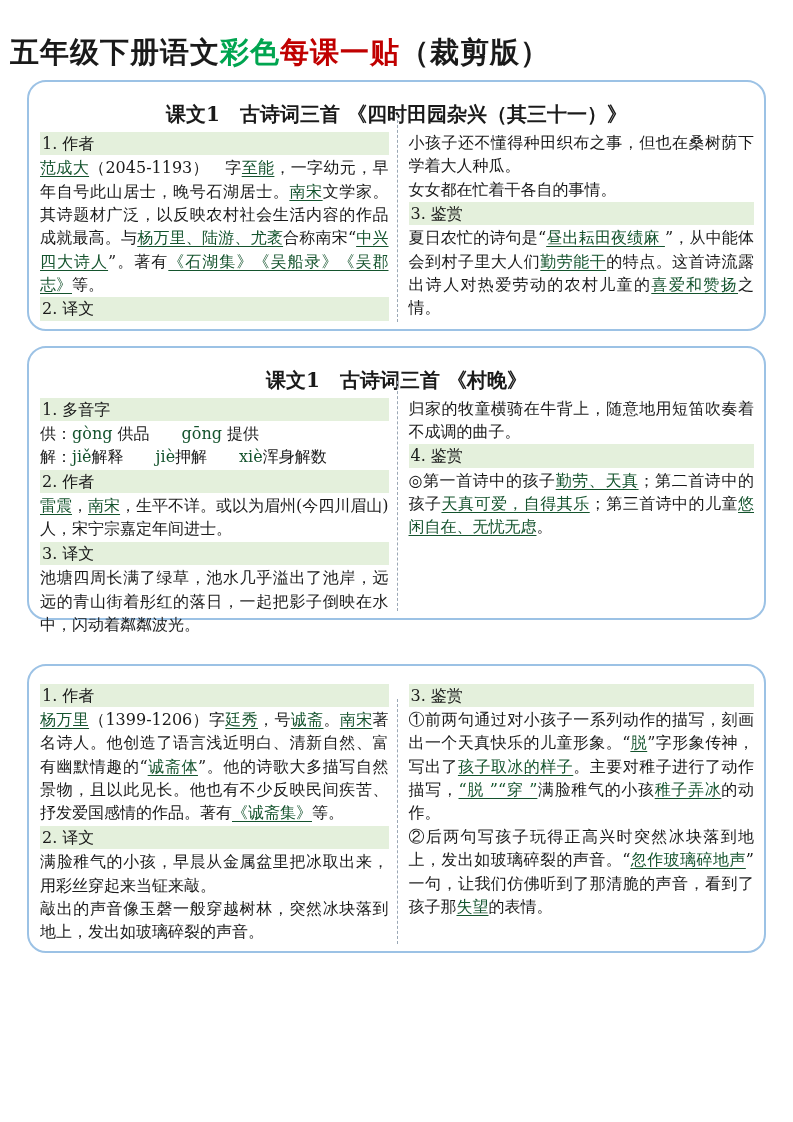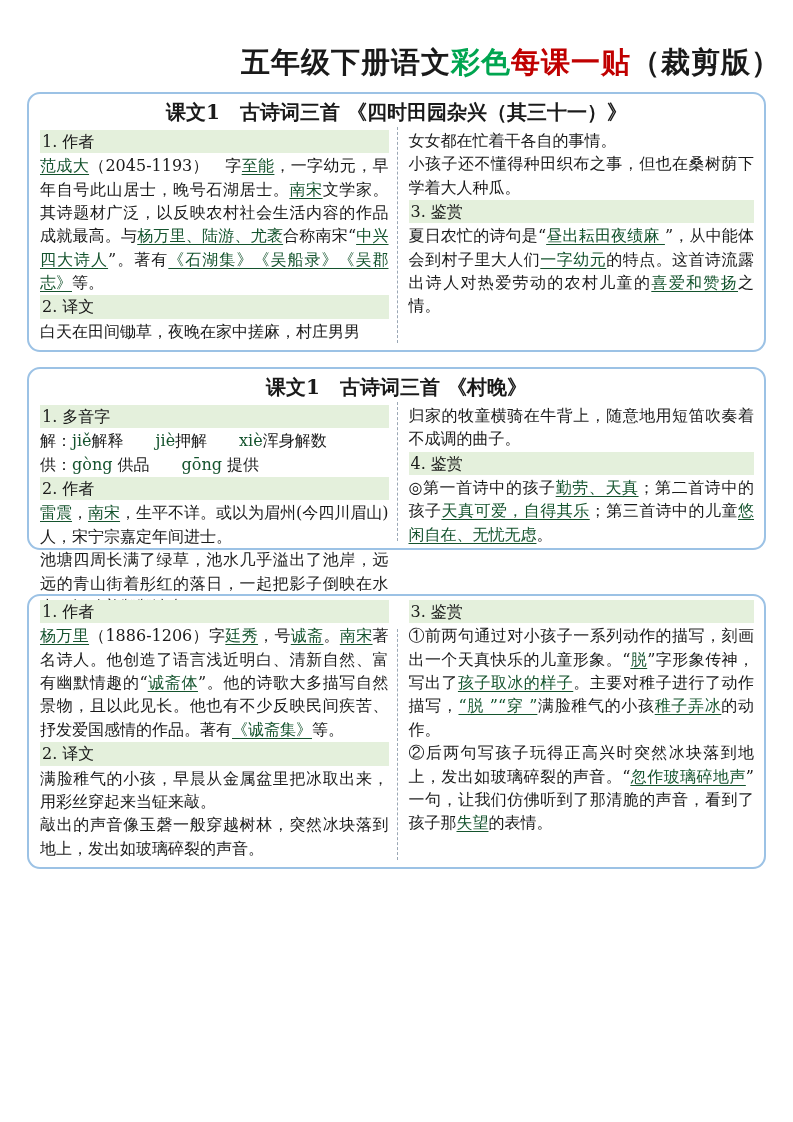--- a/index.html
+++ b/index.html
@@ -4,39 +4,39 @@
 <style>
   html,body{margin:0;padding:0;background:#ffffff;}
   body{
     width:793px;height:1122px;
     font-family:"DejaVu Serif", serif;
     color:#1a1a1a;
     overflow:hidden;
     position:relative;
   }
   .page-title{
-    margin:12px;
+    margin:2px;
     padding-top:33px;
-    text-align:right;
+    text-align:left;
     font-size:29px;
     font-weight:bold;
     letter-spacing:1px;
     line-height:1.2;
     padding-left:8px;
   }
   .card{
     position:relative;
     margin:10px 27px 15px;
     border:2px solid #9CC2E5;
-    border-radius:13px;
-    padding:3px 8px 7px;
+    border-radius:19px;
+    padding:17px 8px 7px;
     box-sizing:border-box;
     background:transparent;
   }
-  .card.fixed-height{ height:183px; }
+  .card.fixed-height{ height:274px; }
   .card-title{
     text-align:center;
     font-size:20px;
     font-weight:bold;
     line-height:1.35;
     padding:2px 0 3px;
   }
   .card-body{
     display:flex;
     align-items:flex-start;
@@ -78,57 +78,57 @@
 <h1 class="page-title"><span>五年级下册语文</span><span class="t-green">彩色</span><span class="t-red">每课一贴</span><span>（裁剪版）</span></h1>
 
 <section class="card">
   <div class="card-title">课文1　古诗词三首 《四时田园杂兴（其三十一）》</div>
   <div class="divider"></div>
   <div class="card-body">
     <div class="col left">
         <div class="sec-header">1. 作者</div>
         <div class="para"><span class="red ul">范成大</span><span>（2045-1193）　字</span><span class="red ul">至能</span><span>，一字幼元，早年自号此山居士，晚号石湖居士。</span><span class="red ul">南宋</span><span>文学家。其诗题材广泛，以反映农村社会生活内容的作品成就最高。与</span><span class="red ul">杨万里、陆游、尤袤</span><span>合称南宋“</span><span class="red ul">中兴四大诗人</span><span>”。著有</span><span class="red ul">《石湖集》《吴船录》《吴郡志》</span><span>等。</span></div>
         <div class="sec-header">2. 译文</div>
-        <div class="para"><span>白天在田间锄草，夜晚在家中搓麻，村庄男男</span></div>
       </div>
     <div class="col right">
+        <div class="para"><span>小孩子还不懂得种田织布之事，但也在桑树荫下学着大人种瓜。</span></div>
         <div class="para"><span>女女都在忙着干各自的事情。</span></div>
-        <div class="para"><span>小孩子还不懂得种田织布之事，但也在桑树荫下学着大人种瓜。</span></div>
         <div class="sec-header">3. 鉴赏</div>
-        <div class="para"><span>夏日农忙的诗句是“</span><span class="red ul">昼出耘田夜绩麻 </span><span>”，从中能体会到村子里大人们</span><span class="red ul">一字幼元</span><span>的特点。这首诗流露出诗人对热爱劳动的农村儿童的</span><span class="red ul">喜爱和赞扬</span><span>之情。</span></div>
+        <div class="para"><span>夏日农忙的诗句是“</span><span class="red ul">昼出耘田夜绩麻 </span><span>”，从中能体会到村子里大人们</span><span class="red ul">勤劳能干</span><span>的特点。这首诗流露出诗人对热爱劳动的农村儿童的</span><span class="red ul">喜爱和赞扬</span><span>之情。</span></div>
       </div>
   </div>
 </section>
 
 <section class="card fixed-height" style="margin-bottom:44px;">
   <div class="card-title">课文1　古诗词三首 《村晚》</div>
   <div class="divider"></div>
   <div class="card-body">
     <div class="col left">
         <div class="sec-header">1. 多音字</div>
+        <div class="para"><span>供：</span><span class="red">gòng</span><span> 供品　　</span><span class="red">gōng</span><span> 提供</span></div>
         <div class="para"><span>解：</span><span class="red">jiě</span><span>解释　　</span><span class="red">jiè</span><span>押解　　</span><span class="red">xiè</span><span>浑身解数</span></div>
-        <div class="para"><span>供：</span><span class="red">gòng</span><span> 供品　　</span><span class="red">gōng</span><span> 提供</span></div>
         <div class="sec-header">2. 作者</div>
         <div class="para"><span class="red ul">雷震</span><span>，</span><span class="red ul">南宋</span><span>，生平不详。或以为眉州(今四川眉山)人，宋宁宗嘉定年间进士。</span></div>
+        <div class="sec-header">3. 译文</div>
         <div class="para"><span>池塘四周长满了绿草，池水几乎溢出了池岸，远远的青山街着彤红的落日，一起把影子倒映在水中，闪动着粼粼波光。</span></div>
       </div>
     <div class="col right">
         <div class="para"><span>归家的牧童横骑在牛背上，随意地用短笛吹奏着不成调的曲子。</span></div>
         <div class="sec-header">4. 鉴赏</div>
         <div class="para"><span>◎第一首诗中的孩子</span><span class="red ul">勤劳、天真</span><span>；第二首诗中的孩子</span><span class="red ul">天真可爱，自得其乐</span><span>；第三首诗中的儿童</span><span class="red ul">悠闲自在、无忧无虑</span><span>。</span></div>
       </div>
   </div>
 </section>
 
 <section class="card">
   <div class="divider"></div>
   <div class="card-body">
     <div class="col left">
         <div class="sec-header">1. 作者</div>
-        <div class="para"><span class="red ul">杨万里</span><span>（1886-1206）字</span><span class="red ul">廷秀</span><span>，号</span><span class="red ul">诚斋</span><span>。</span><span class="red ul">南宋</span><span>著名诗人。他创造了语言浅近明白、清新自然、富有幽默情趣的“</span><span class="red ul">诚斋体</span><span>”。他的诗歌大多描写自然景物，且以此见长。他也有不少反映民间疾苦、抒发爱国感情的作品。著有</span><span class="red ul">《诚斋集》</span><span>等。</span></div>
+        <div class="para"><span class="red ul">杨万里</span><span>（1399-1206）字</span><span class="red ul">廷秀</span><span>，号</span><span class="red ul">诚斋</span><span>。</span><span class="red ul">南宋</span><span>著名诗人。他创造了语言浅近明白、清新自然、富有幽默情趣的“</span><span class="red ul">诚斋体</span><span>”。他的诗歌大多描写自然景物，且以此见长。他也有不少反映民间疾苦、抒发爱国感情的作品。著有</span><span class="red ul">《诚斋集》</span><span>等。</span></div>
         <div class="sec-header">2. 译文</div>
         <div class="para"><span>满脸稚气的小孩，早晨从金属盆里把冰取出来，用彩丝穿起来当钲来敲。</span></div>
         <div class="para"><span>敲出的声音像玉磬一般穿越树林，突然冰块落到地上，发出如玻璃碎裂的声音。</span></div>
       </div>
     <div class="col right">
         <div class="sec-header">3. 鉴赏</div>
         <div class="para"><span>①前两句通过对小孩子一系列动作的描写，刻画出一个天真快乐的儿童形象。“</span><span class="red ul">脱</span><span>”字形象传神，写出了</span><span class="red ul">孩子取冰的样子</span><span>。主要对稚子进行了动作描写，</span><span class="red ul">“脱 ”“穿 ”</span><span>满脸稚气的小孩</span><span class="red ul">稚子弄冰</span><span>的动作。</span></div>
         <div class="para"><span>②后两句写孩子玩得正高兴时突然冰块落到地上，发出如玻璃碎裂的声音。“</span><span class="red ul">忽作玻璃碎地声</span><span>”一句，让我们仿佛听到了那清脆的声音，看到了孩子那</span><span class="red ul">失望</span><span>的表情。</span></div>
       </div>
   </div>

